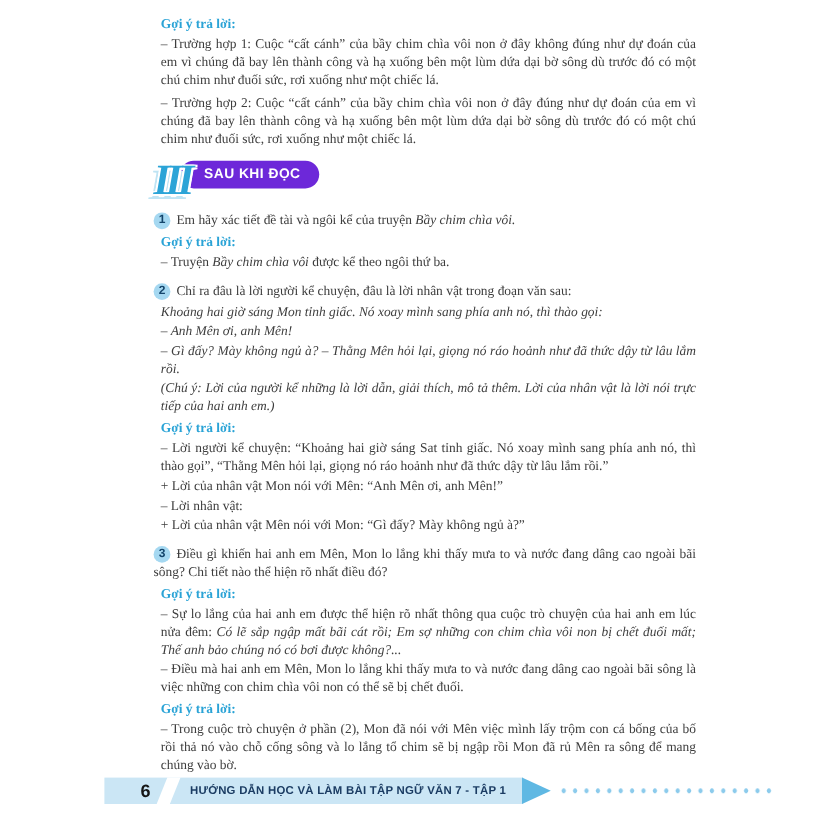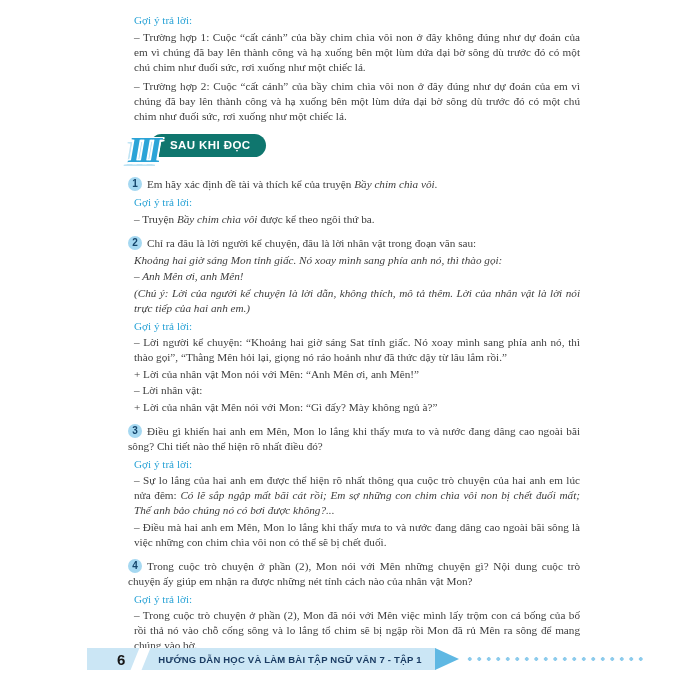--- a/index.html
+++ b/index.html
@@ -16,21 +16,21 @@
   }
   .content {
     position: absolute;
     left: 128px;
     top: 10px;
     width: 452px;
   }
   .content p { margin: 0; }
   .label {
     color: #2aa3d6;
-    font-weight: normal;
+    font-weight: bold;
     margin: 3px 0 1px 6px !important;
   }
   .para {
     text-align: justify;
     margin: 2px 0 4px 6px !important;
   }
   .answer {
     text-align: justify;
     margin: 1.5px 0 1.5px 6px !important;
   }
@@ -76,21 +76,21 @@
     line-height: 0.9;
     padding: 0 8px 0 2px;
     text-shadow:
       -1.5px -1.5px 0 #fff, 1.5px -1.5px 0 #fff,
       -1.5px 1.5px 0 #fff, 1.5px 1.5px 0 #fff,
       0 -1.5px 0 #fff, 0 1.5px 0 #fff,
       -1.5px 0 0 #fff, 1.5px 0 0 #fff,
       -4px 4px 0 #bfe4f4;
   }
   .pill {
-    background: #0f766e;
+    background: #6d28d9;
     color: #ffffff;
     font-family: "Liberation Sans", "DejaVu Sans", sans-serif;
     font-weight: bold;
     font-size: 11.5px;
     letter-spacing: 0.4px;
     height: 23px;
     line-height: 23px;
     padding: 0 16px 0 20px;
     border-radius: 12px;
     margin-left: -16px;
@@ -162,37 +162,37 @@
         <p class="para"><span>– Trường hợp 1: Cuộc “cất cánh” của bầy chim chìa vôi non ở đây không đúng như dự đoán của em vì chúng đã bay lên thành công và hạ xuống bên một lùm dứa dại bờ sông dù trước đó có một chú chim như đuối sức, rơi xuống như một chiếc lá.</span></p>
         <p class="para"><span>– Trường hợp 2: Cuộc “cất cánh” của bầy chim chìa vôi non ở đây đúng như dự đoán của em vì chúng đã bay lên thành công và hạ xuống bên một lùm dứa dại bờ sông dù trước đó có một chú chim như đuối sức, rơi xuống như một chiếc lá.</span></p>
       </div>
 
     <div class="section-row">
       <span class="numeral">III</span>
       <span class="pill">SAU KHI ĐỌC</span>
     </div>
 
     <div>
-        <p class="question"><span class="qnum">1</span><span>Em hãy xác định đề tài và thích kể của truyện </span><span class="it">Bầy chim chìa vôi.</span></p>
+        <p class="question"><span class="qnum">1</span><span>Em hãy xác tiết đề tài và ngôi kể của truyện </span><span class="it">Bầy chim chìa vôi.</span></p>
         <p class="label">Gợi ý trả lời:</p>
         <p class="answer"><span>– Truyện </span><span class="it">Bầy chim chìa vôi</span><span> được kể theo ngôi thứ ba.</span></p>
         <p class="question"><span class="qnum">2</span><span>Chỉ ra đâu là lời người kể chuyện, đâu là lời nhân vật trong đoạn văn sau:</span></p>
         <p class="quote"><span class="it">Khoảng hai giờ sáng Mon tỉnh giấc. Nó xoay mình sang phía anh nó, thì thào gọi:</span></p>
         <p class="quote"><span class="it">– Anh Mên ơi, anh Mên!</span></p>
-        <p class="quote"><span class="it">(Chú ý: Lời của người kể chuyện là lời dẫn, không thích, mô tả thêm. Lời của nhân vật là lời nói trực tiếp của hai anh em.)</span></p>
+        <p class="quote"><span class="it">– Gì đấy? Mày không ngủ à? – Thằng Mên hỏi lại, giọng nó ráo hoảnh như đã thức dậy từ lâu lắm rồi.</span></p>
+        <p class="quote"><span class="it">(Chú ý: Lời của người kể những là lời dẫn, giải thích, mô tả thêm. Lời của nhân vật là lời nói trực tiếp của hai anh em.)</span></p>
         <p class="label">Gợi ý trả lời:</p>
         <p class="answer"><span>– Lời người kể chuyện: “Khoảng hai giờ sáng Sat tỉnh giấc. Nó xoay mình sang phía anh nó, thì thào gọi”, “Thằng Mên hỏi lại, giọng nó ráo hoảnh như đã thức dậy từ lâu lắm rồi.”</span></p>
         <p class="answer"><span>+ Lời của nhân vật Mon nói với Mên: “Anh Mên ơi, anh Mên!”</span></p>
         <p class="answer"><span>– Lời nhân vật:</span></p>
         <p class="answer"><span>+ Lời của nhân vật Mên nói với Mon: “Gì đấy? Mày không ngủ à?”</span></p>
         <p class="question"><span class="qnum">3</span><span>Điều gì khiến hai anh em Mên, Mon lo lắng khi thấy mưa to và nước đang dâng cao ngoài bãi sông? Chi tiết nào thể hiện rõ nhất điều đó?</span></p>
         <p class="label">Gợi ý trả lời:</p>
         <p class="answer"><span>– Sự lo lắng của hai anh em được thể hiện rõ nhất thông qua cuộc trò chuyện của hai anh em lúc nửa đêm: </span><span class="it">Có lẽ sắp ngập mất bãi cát rồi; Em sợ những con chim chìa vôi non bị chết đuối mất; Thế anh bảo chúng nó có bơi được không?...</span></p>
         <p class="answer"><span>– Điều mà hai anh em Mên, Mon lo lắng khi thấy mưa to và nước đang dâng cao ngoài bãi sông là việc những con chim chìa vôi non có thể sẽ bị chết đuối.</span></p>
-        <p class="question"><span class="qnum">4</span><span>Trong cuộc trò chuyện ở phần (2), Mon nói với Mên những chuyện gì? Nội dung cuộc trò chuyện ấy giúp em nhận ra được những nét tính cách nào của nhân vật Mon?</span></p>
         <p class="label">Gợi ý trả lời:</p>
         <p class="answer"><span>– Trong cuộc trò chuyện ở phần (2), Mon đã nói với Mên việc mình lấy trộm con cá bống của bố rồi thả nó vào chỗ cống sông và lo lắng tổ chim sẽ bị ngập rồi Mon đã rủ Mên ra sông để mang chúng vào bờ.</span></p>
       </div>
 
   </div>
 
   <div class="footer">
     <div class="fbar">
       <span class="fnum">6</span>
       <span class="fslash"></span>

